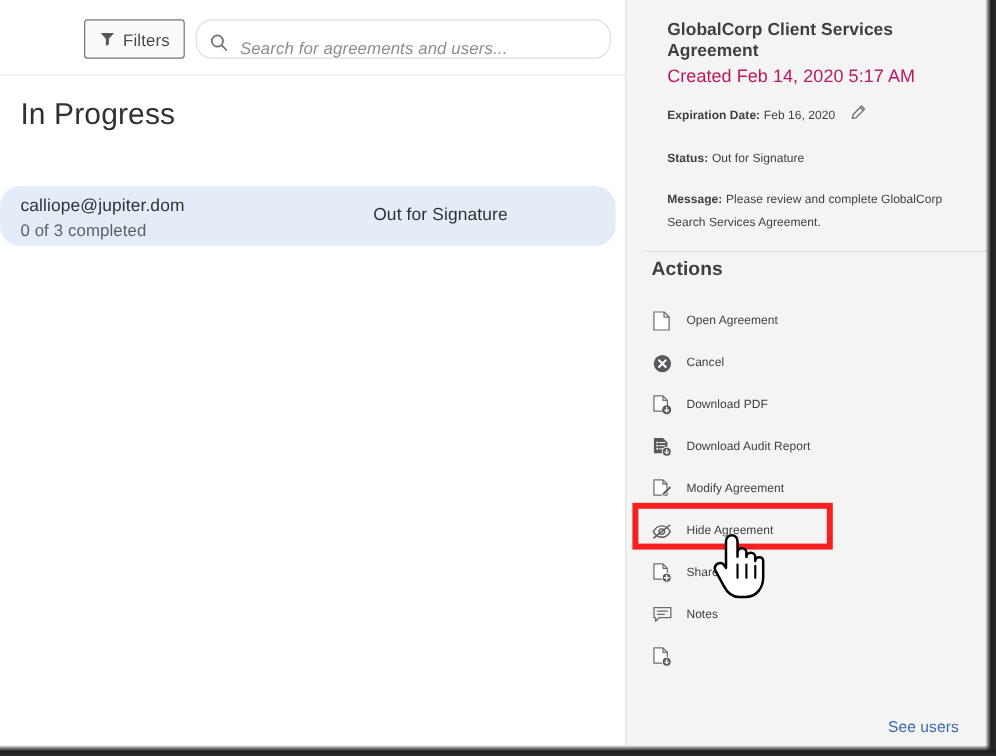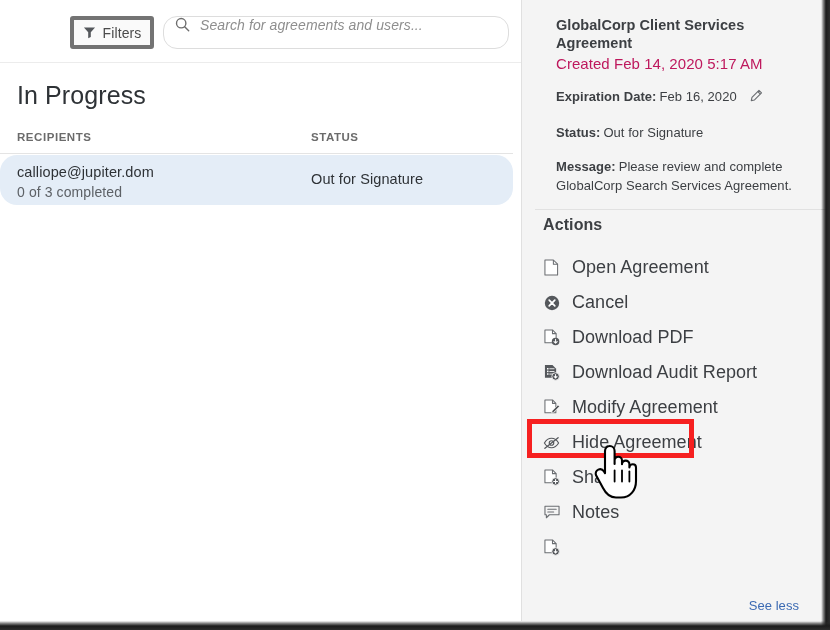--- a/index.html
+++ b/index.html
@@ -53,21 +53,21 @@
     width: 521px;
     height: 63px;
     background: #ffffff;
     border-bottom: 1px solid #ececec;
   }
 
   .filters-btn {
     position: absolute;
     left: 70px; top: 16px;
     width: 84px; height: 33px;
-    border: 4px solid #737373;
+    border: 1px solid #737373;
     border-radius: 3px;
     background: #fafafa;
     display: flex;
     align-items: center;
     justify-content: center;
     gap: 7px;
     cursor: pointer;
   }
   .filters-btn .label {
     font-size: 14px;
@@ -80,21 +80,21 @@
   }
 
   .search-box {
     position: absolute;
     left: 163px; top: 16px;
     width: 346px; height: 33px;
     border: 1px solid #dddddd;
     border-radius: 14px;
     background: #ffffff;
     display: flex;
-    align-items: flex-start;
+    align-items: flex-end;
     padding-left: 11px;
     gap: 10px;
     cursor: text;
   }
   .search-box .placeholder {
     font-size: 14px;
     font-style: italic;
     color: #8e8e8e;
     font-family: "Liberation Sans", sans-serif;
     letter-spacing: 0.1px;
@@ -183,21 +183,21 @@
     letter-spacing: 0.05px;
   }
   .agr-created {
     margin-top: 3px;
     font-size: 15px;
     color: #be185d;
     letter-spacing: 0.05px;
   }
   .meta-line {
     margin-top: 15px;
-    font-size: 13px;
+    font-size: 10px;
     color: #3c3f43;
     line-height: 19px;
     letter-spacing: 0.05px;
   }
   .meta-line .k { font-weight: bold; }
   .meta-line .v { font-weight: normal; margin-left: 3px; }
   .pencil {
     display: inline-block;
     vertical-align: -2px;
     margin-left: 9px;
@@ -229,21 +229,21 @@
     cursor: pointer;
   }
   .action-item .ic {
     width: 17px; height: 18px;
     display: flex;
     align-items: center;
     justify-content: center;
     flex: 0 0 17px;
   }
   .action-item .txt {
-    font-size: 18px;
+    font-size: 10px;
     color: #3c3f43;
     letter-spacing: 0.05px;
     white-space: nowrap;
   }
 
   .see-less {
     position: absolute;
     right: 22px; top: 598px;
     font-size: 13px;
     color: #3b6ab3;
@@ -295,24 +295,20 @@
             <line x1="10.3" y1="10.3" x2="14.6" y2="14.6" stroke="#6d6d6d" stroke-width="1.5" stroke-linecap="round"></line>
           </svg>
         </span>
         <span class="placeholder">Search for agreements and users...</span>
       </div>
 
     </div>
 
     <div class="page-title">In Progress</div>
 
-    <div class="col-headers">
-      <div class="ch ch-recipients">RECIPIENTS</div>
-      <div class="ch ch-status">STATUS</div>
-    </div>
 
     <div class="recipient-row">
       <div class="r-email">calliope@jupiter.dom</div>
       <div class="r-sub">0 of 3 completed</div>
       <div class="r-status">Out for Signature</div>
     </div>
 
   </div>
 
   <div class="right-panel">
@@ -445,21 +441,21 @@
             <path d="M1 1 h8 l3.9 3.9 v9.6 h-11.9 z" fill="#ffffff" stroke="#6a6d71" stroke-width="1.1" stroke-linejoin="round"></path>
             <path d="M9 1 v3.9 h3.9" fill="none" stroke="#6a6d71" stroke-width="1.1" stroke-linejoin="round"></path>
             <circle cx="12.3" cy="13.2" r="4.0" fill="#55585c" stroke="#f4f4f4" stroke-width="0.9"></circle>
             <path d="M12.3 11.1 v3.7 M10.8 13.3 l1.5 1.5 l1.5 -1.5" stroke="#ffffff" stroke-width="1.1" fill="none" stroke-linecap="round" stroke-linejoin="round"></path>
           </svg>
         </span>
       </div>
 
     </div>
 
-    <div class="see-less">See less</div>
+    <div class="see-less">See users</div>
 
   </div>
 
   <div class="hl-box"></div>
 
   <div class="cursor">
     <svg width="46" height="56" viewBox="0 0 46 56" aria-hidden="true">
       <path d="M13.0 24.0 L13.0 7.0 C13.0 4.0 15.3 2.0 17.8 2.0 C20.3 2.0 22.6 4.0 22.6 7.0
                L22.6 20.0 L22.6 16.5 C22.6 14.2 24.4 12.8 26.3 12.8 C28.2 12.8 30.0 14.2 30.0 16.5
                L30.0 20.2 C30.0 18.0 31.8 16.6 33.7 16.6 C35.6 16.6 37.4 18.0 37.4 20.2

